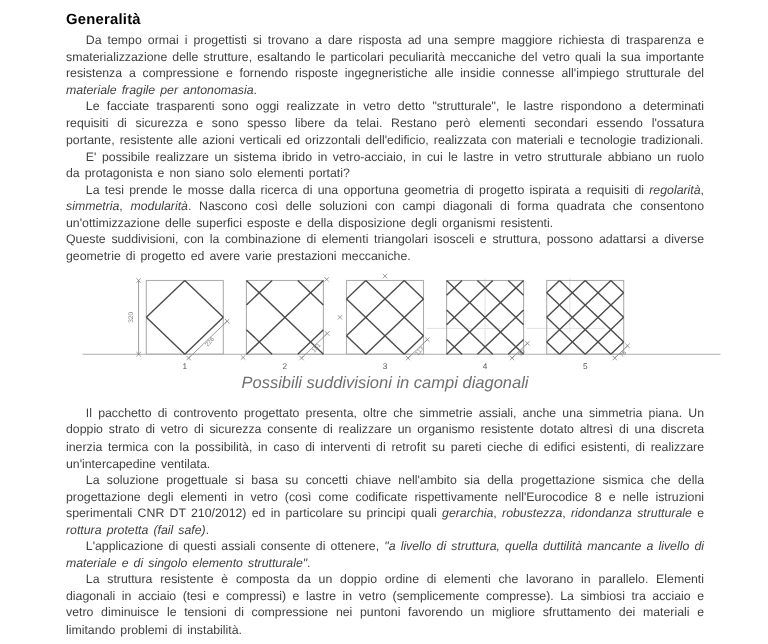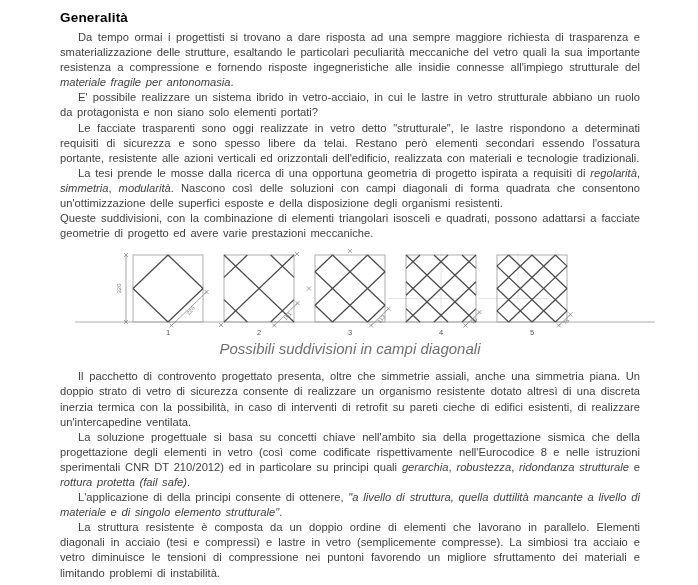--- a/index.html
+++ b/index.html
@@ -33,24 +33,24 @@
   .h2-second { margin-top:13px !important; }
 </style>
 </head>
 <body>
 
 <div class="page">
 
   <h2 class="sect">Generalità</h2>
 
   <p class="para indent"><span>Da tempo ormai i progettisti si trovano a dare risposta ad una sempre maggiore richiesta di trasparenza e smaterializzazione delle strutture, esaltando le particolari peculiarità meccaniche del vetro quali la sua importante resistenza a compressione e fornendo risposte ingegneristiche alle insidie connesse all'impiego strutturale del </span><i>materiale fragile per antonomasia</i><span>.</span></p>
+  <p class="para indent"><span>Le facciate trasparenti sono oggi realizzate in vetro detto "strutturale",  le lastre rispondono a determinati requisiti di sicurezza e  sono spesso libere da telai. Restano però elementi secondari essendo l'ossatura portante,  resistente alle azioni verticali ed orizzontali dell'edificio, realizzata con materiali e tecnologie tradizionali.</span></p>
   <p class="para indent"><span>E' possibile realizzare un sistema ibrido in vetro-acciaio,  in cui le lastre in vetro strutturale abbiano un ruolo da protagonista e non siano solo elementi portati?</span></p>
-  <p class="para indent"><span>Le facciate trasparenti sono oggi realizzate in vetro detto "strutturale",  le lastre rispondono a determinati requisiti di sicurezza e  sono spesso libere da telai. Restano però elementi secondari essendo l'ossatura portante,  resistente alle azioni verticali ed orizzontali dell'edificio, realizzata con materiali e tecnologie tradizionali.</span></p>
   <p class="para indent"><span>La tesi prende le mosse dalla ricerca di una opportuna geometria di progetto ispirata a requisiti di </span><i>regolarità</i><span>, </span><i>simmetria</i><span>, </span><i>modularità</i><span>. Nascono così delle soluzioni con campi diagonali di forma quadrata che consentono un'ottimizzazione delle superfici esposte e della disposizione degli organismi resistenti.</span></p>
-  <p class="para"><span>Queste suddivisioni, con la combinazione di elementi triangolari isosceli e quadrati, possono adattarsi a facciate geometrie di progetto ed avere varie prestazioni meccaniche.</span></p>
+  <p class="para"><span>Queste suddivisioni, con la combinazione di elementi triangolari isosceli e struttura, possono adattarsi a diverse geometrie di progetto ed avere varie prestazioni meccaniche.</span></p>
 
   <figure class="diagram">
     <svg id="fig-svg" width="600" height="88" viewBox="0 0 600 88">
         <line x1="15" y1="71" x2="595" y2="71" stroke="#aeaeae" stroke-width="1"></line>
         <rect x="73" y="4" width="70" height="67" fill="none" stroke="#aeaeae" stroke-width="1"></rect>
         <line x1="108" y1="4" x2="73" y2="37.5" stroke="#4a4a4a" stroke-width="1.25"></line>
         <line x1="73" y1="37.5" x2="108" y2="71" stroke="#4a4a4a" stroke-width="1.25"></line>
         <line x1="143" y1="37.5" x2="108" y2="71" stroke="#4a4a4a" stroke-width="1.25"></line>
         <line x1="108" y1="4" x2="143" y2="37.5" stroke="#4a4a4a" stroke-width="1.25"></line>
         <line x1="111.5" y1="74.5" x2="146.5" y2="41" stroke="#7d7d7d" stroke-width="0.7"></line>
@@ -145,18 +145,18 @@
         <line x1="288" y1="-2" x2="292" y2="2" stroke="#7d7d7d" stroke-width="0.7"></line>
         <line x1="288" y1="2" x2="292" y2="-2" stroke="#7d7d7d" stroke-width="0.7"></line>
         <line x1="247" y1="35.5" x2="251" y2="39.5" stroke="#7d7d7d" stroke-width="0.7"></line>
         <line x1="247" y1="39.5" x2="251" y2="35.5" stroke="#7d7d7d" stroke-width="0.7"></line>
       </svg>
     <figcaption class="fig-caption">Possibili suddivisioni in campi diagonali</figcaption>
   </figure>
 
   <p class="para indent after-fig"><span>Il pacchetto di controvento progettato presenta, oltre che simmetrie assiali, anche una simmetria piana. Un doppio strato di vetro di sicurezza consente di realizzare un organismo resistente dotato altresì di una discreta inerzia termica con la possibilità, in caso di interventi di retrofit su pareti cieche di edifici esistenti, di realizzare un'intercapedine ventilata.</span></p>
   <p class="para indent"><span>La soluzione progettuale si basa su concetti chiave nell'ambito sia della progettazione sismica che della progettazione degli elementi in vetro (così come codificate rispettivamente nell'Eurocodice 8 e nelle istruzioni sperimentali CNR DT 210/2012) ed in particolare su principi quali </span><i>gerarchia</i><span>, </span><i>robustezza</i><span>, </span><i>ridondanza strutturale</i><span> e </span><i>rottura protetta (fail safe)</i><span>.</span></p>
-  <p class="para indent"><span>L'applicazione di della principi consente di ottenere, </span><i>"a livello di struttura, quella duttilità mancante a livello di materiale e di singolo elemento strutturale"</i><span>.</span></p>
+  <p class="para indent"><span>L'applicazione di questi assiali consente di ottenere, </span><i>"a livello di struttura, quella duttilità mancante a livello di materiale e di singolo elemento strutturale"</i><span>.</span></p>
 
 
   <p class="para indent"><span>La struttura resistente è composta da un doppio ordine di elementi che lavorano in parallelo. Elementi diagonali in acciaio (tesi e compressi) e lastre in vetro (semplicemente compresse). La simbiosi tra acciaio e vetro diminuisce le tensioni di compressione nei puntoni favorendo un migliore sfruttamento dei materiali e limitando problemi di instabilità.</span></p>
 
 </div>
 
 </body></html>

